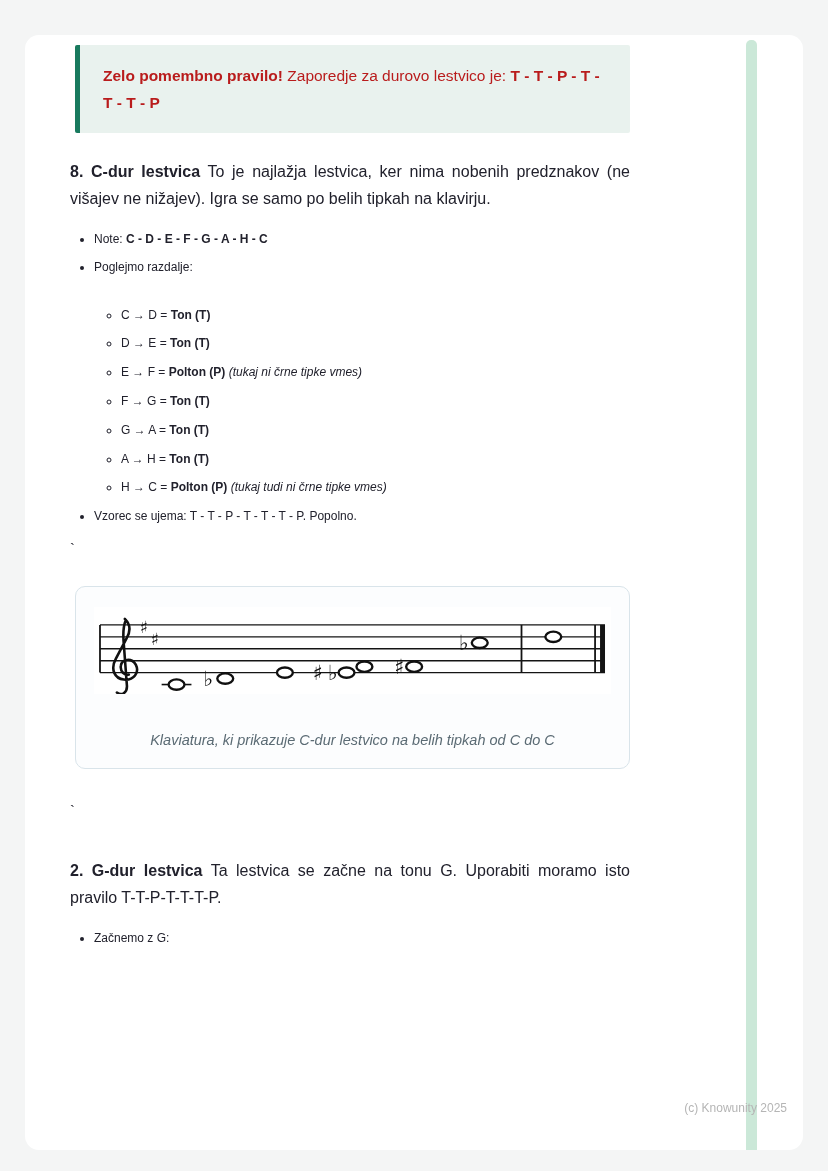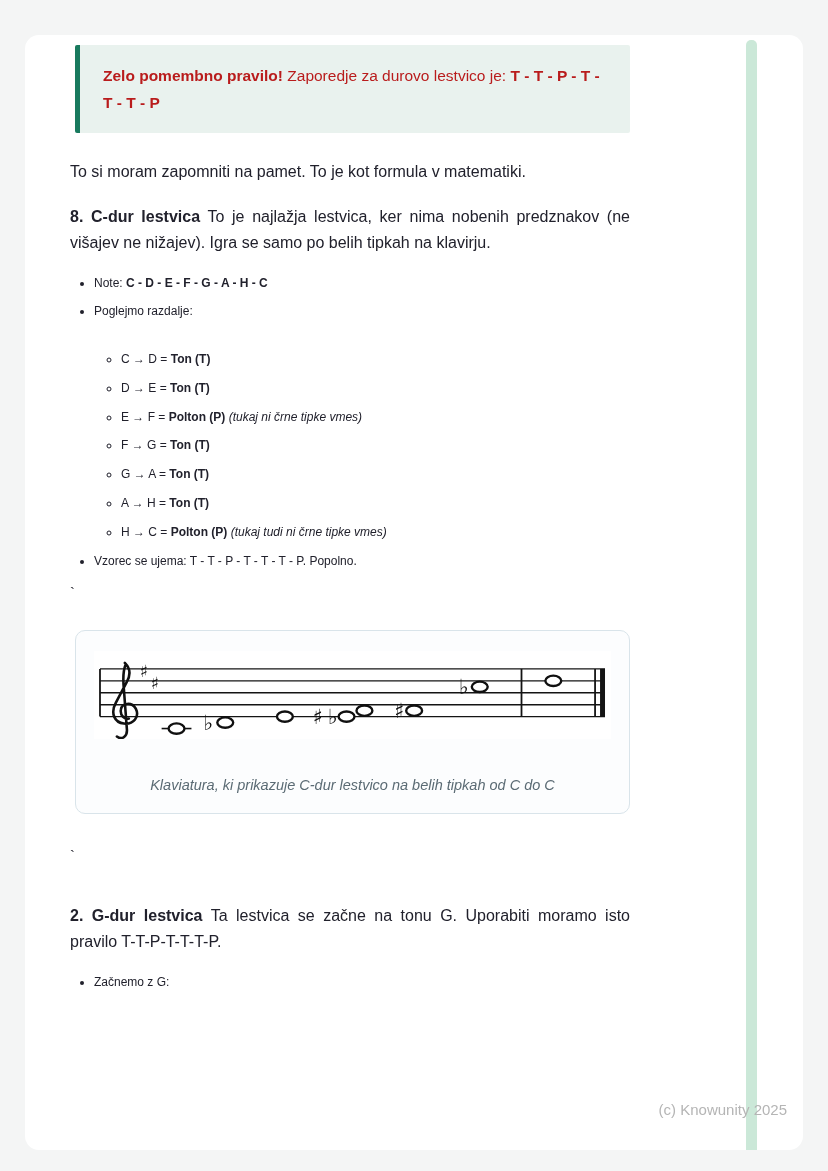--- a/index.html
+++ b/index.html
@@ -54,36 +54,35 @@
   .staff-wrap svg { display:block; width:100%; height:auto; }
   figcaption {
     margin-top:36px; text-align:center; font-style:italic;
     color:#5b6b74; font-size:14.5px; line-height:1.5;
   }
   .acc { font-family:"DejaVu Sans",sans-serif; font-size:21px; fill:#101010; }
   .acc-small { font-family:"DejaVu Sans",sans-serif; font-size:17px; fill:#101010; }
 
   .watermark {
     position:absolute; right:16px; top:1066px;
-    font-size:15px; color:#b5b5b5; z-index:2;
+    font-size:12px; color:#b5b5b5; z-index:2;
   }
 </style>
 </head>
 <body>
 
 <div class="page">
   <div class="accent-strip"></div>
 
   <div class="content">
 
     <div class="callout">
       <p><strong>Zelo pomembno pravilo!</strong><span> Zaporedje za durovo lestvico je: </span><strong>T - T - P - T - T - T - P</strong></p>
     </div>
 
-    <p class="intro">To si moram zapomniti na pamet. To je kot formula v matematiki.</p>
 
     <p class="para"><strong>8. C-dur lestvica</strong><span> To je najlažja lestvica, ker nima nobenih predznakov (ne višajev ne nižajev). Igra se samo po belih tipkah na klavirju.</span></p>
 
     <ul class="l1">
       <li><span>Note: </span><strong>C - D - E - F - G - A - H - C</strong></li>
       <li><span>Poglejmo razdalje:</span>
         <ul class="l2">
           <li><span>C → D = </span><strong>Ton (T)</strong><em class="note-italic"></em></li>
           <li><span>D → E = </span><strong>Ton (T)</strong><em class="note-italic"></em></li>
           <li><span>E → F = </span><strong>Polton (P)</strong><em class="note-italic"> (tukaj ni črne tipke vmes)</em></li>

